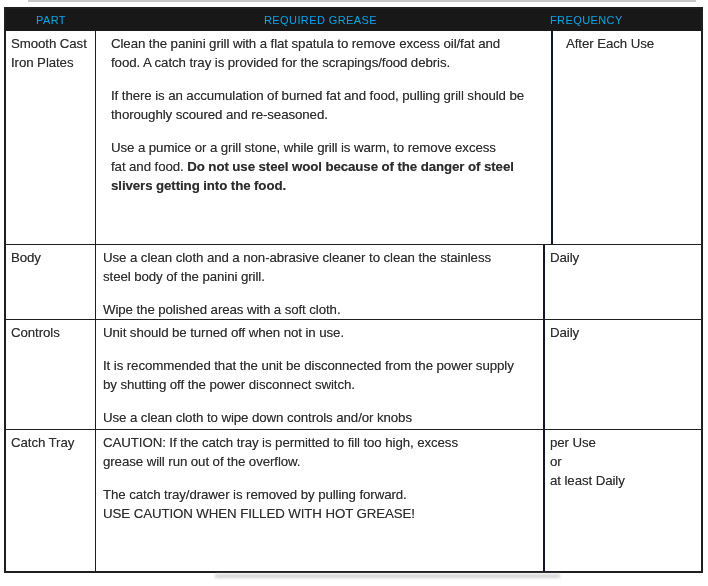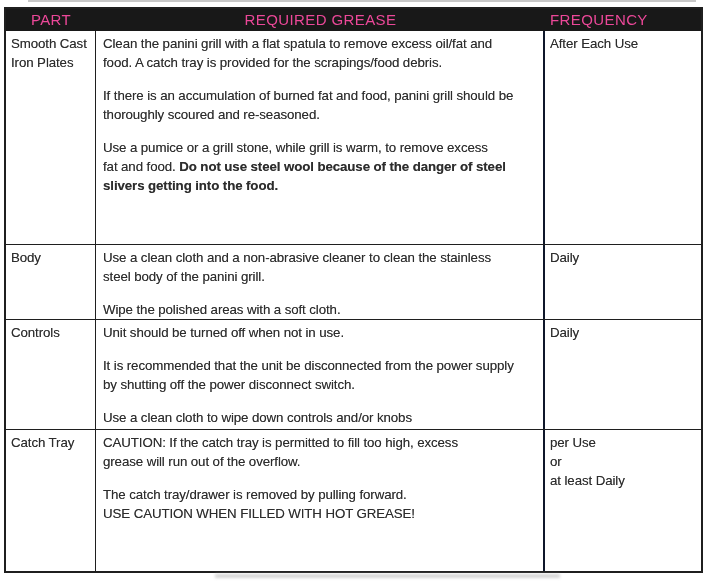--- a/index.html
+++ b/index.html
@@ -45,38 +45,38 @@
     background: #ffffff;
     color: #2d2d2d;
     font-size: 13.3px;
     letter-spacing: -0.1px;
     text-shadow: 0 0 0.4px rgba(45,45,45,0.55);
   }
   .thead {
     display: grid;
     grid-template-columns: 90px 449px 156px;
     background: #181818;
-    color: #ec4899;
+    color: #0ea5e9;
     height: 22px;
     line-height: 22px;
-    font-size: 15px;
+    font-size: 11px;
     letter-spacing: 0.4px;
     text-shadow: none;
   }
   .th-part { text-align: center; }
   .th-action { text-align: center; }
   .th-frequency { text-align: left; padding-left: 5px; }
   .tr {
     display: grid;
     grid-template-columns: 90px 449px 156px;
     border-bottom: 1px solid #1f1f1f;
     box-sizing: border-box;
   }
   .tr:last-child { border-bottom: none; }
-  .row-0 { min-height: 214px; }
+  .row-0 { min-height: 214px; gap: 8px; }
   .row-1 { min-height: 74px; }
   .row-2 { min-height: 110px; }
   .row-3 { min-height: 141px; }
   .td {
     box-sizing: border-box;
     line-height: 19px;
   }
   .td-part {
     border-right: 1px solid #1f1f1f;
     padding: 3px 3px 0 5px;
@@ -114,21 +114,21 @@
       <div class="th th-action">REQUIRED GREASE</div>
       <div class="th th-frequency">FREQUENCY</div>
     </div>
     <div id="table-body">
   <div class="tr row-0">
     <div class="td td-part">Smooth Cast
 Iron Plates</div>
     <div class="td td-action">
             <p class="para"><span class="seg-normal">Clean the panini grill with a flat spatula to remove excess oil/fat and
 food. A catch tray is provided for the scrapings/food debris.</span></p>
-            <p class="para"><span class="seg-normal">If there is an accumulation of burned fat and food, panini grill should be
+            <p class="para"><span class="seg-normal">If there is an accumulation of burned fat and food, pulling grill should be
 thoroughly scoured and re-seasoned.</span></p>
             <p class="para"><span class="seg-normal">Use a pumice or a grill stone, while grill is warm, to remove excess
 fat and food. </span><span class="seg-bold-italic">Do not use steel wool because of the danger of steel
 slivers getting into the food.</span></p>
           </div>
     <div class="td td-frequency">After Each Use</div>
   </div>
 
   <div class="tr row-1">
     <div class="td td-part">Body</div>

